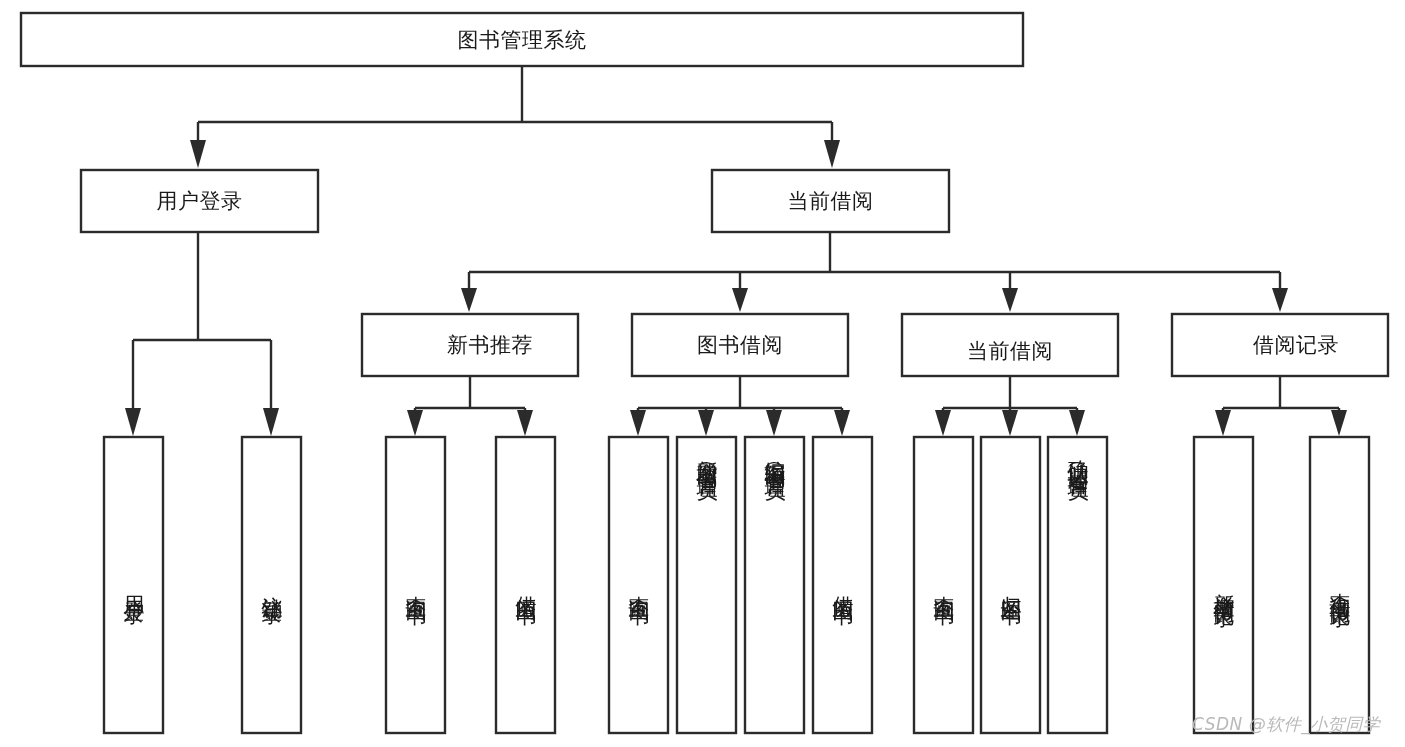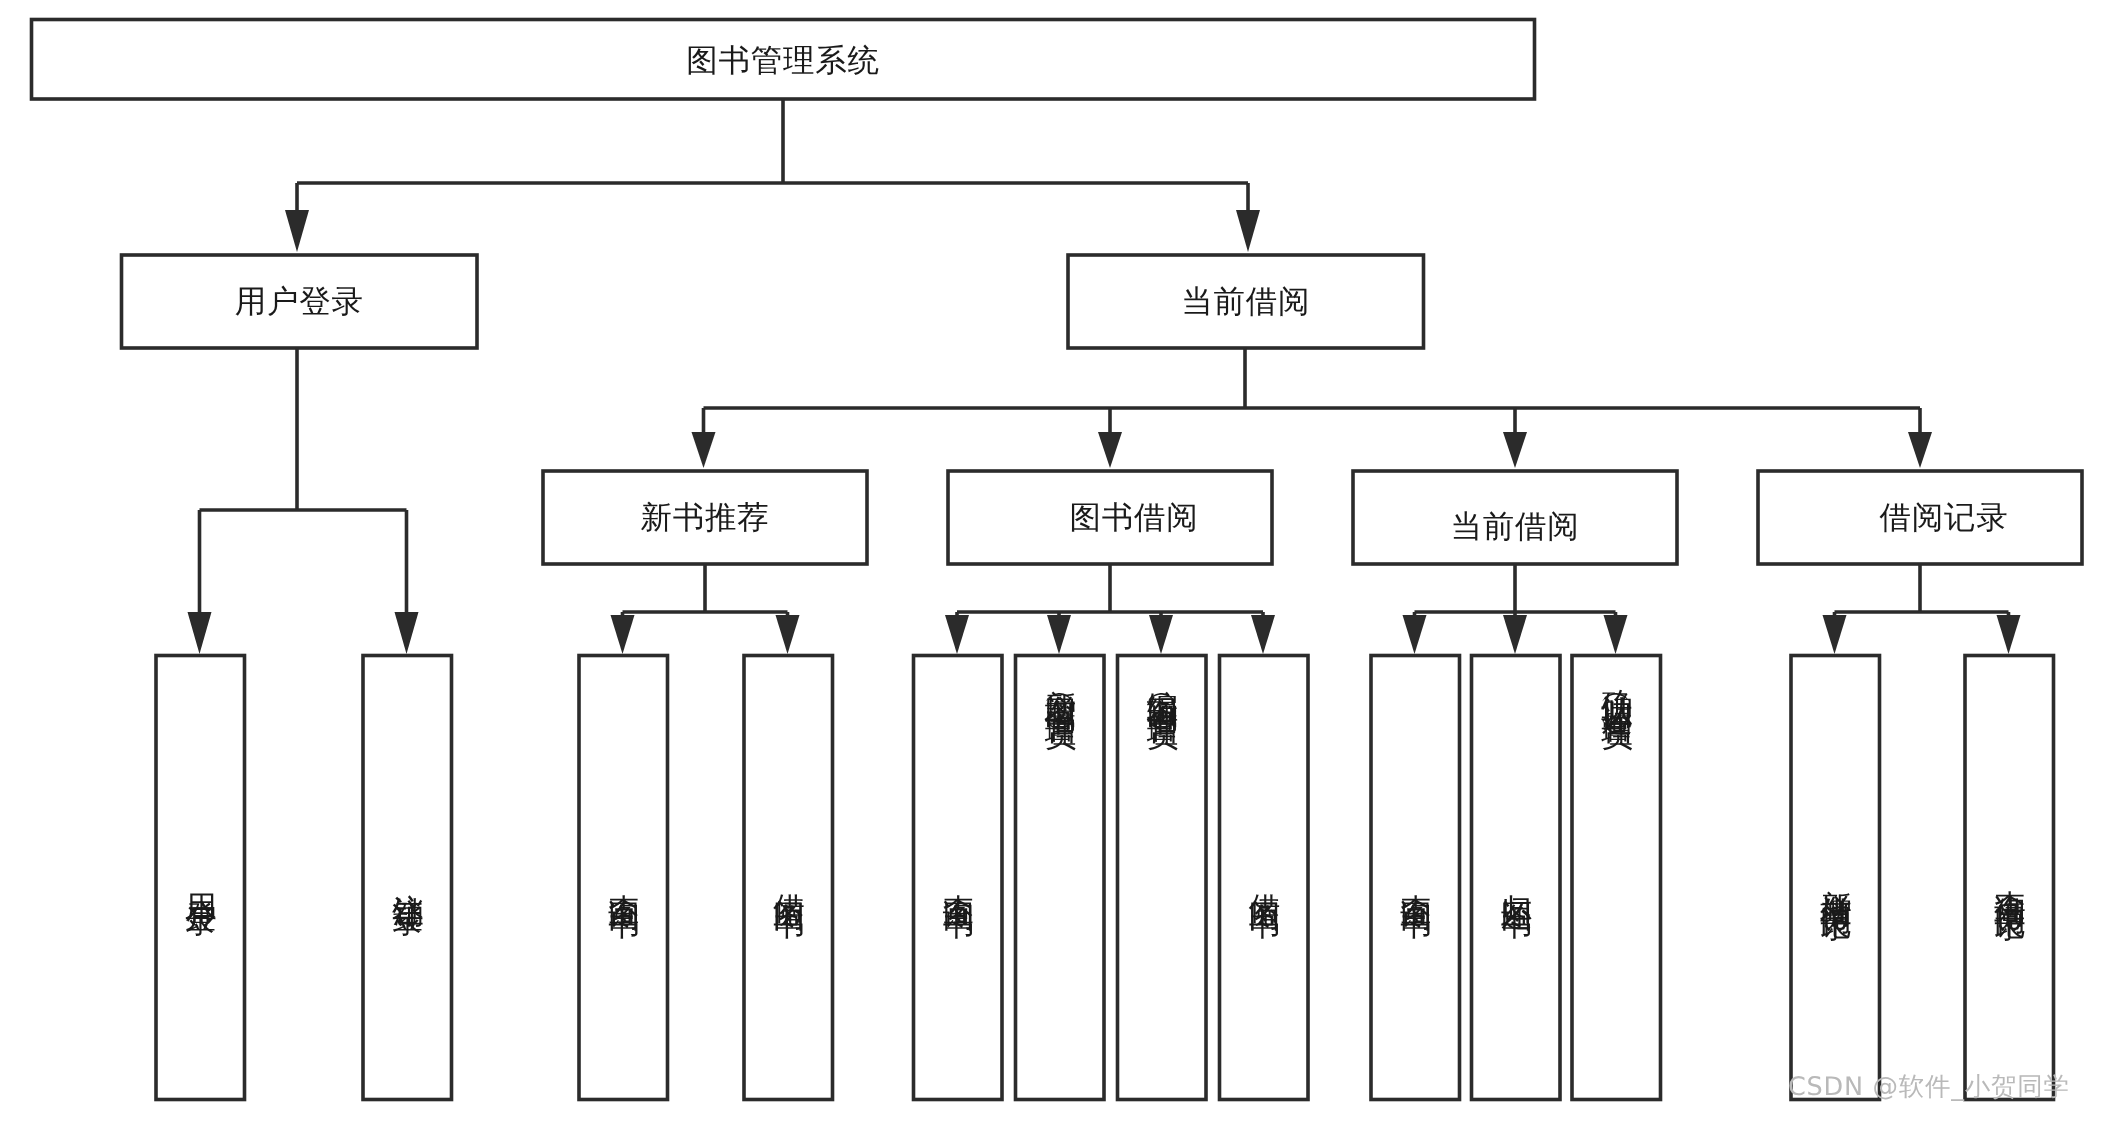--- a/index.html
+++ b/index.html
@@ -73,20 +73,21 @@
     box-sizing: border-box;
   }
   .watermark {
     position: absolute;
     left: 1192px;
     top: 713px;
     font-size: 17px;
     color: #b9b9b9;
     white-space: nowrap;
     letter-spacing: 0.5px;
+    font-style: italic;
   }
 </style>
 </head>
 <body>
 
 <div id="diagram-root">
 
   <svg class="canvas" viewBox="0 0 1405 747">
     <defs></defs>
 
@@ -190,22 +191,22 @@
 
     <rect class="node-box" x="1194" y="437" width="59" height="296"></rect>
     <rect class="node-box" x="1310" y="437" width="59" height="296"></rect>
   </svg>
 
   <div class="node-label-h" style="left:21px; top:13px; width:1002px; height:53px;">图书管理系统</div>
 
   <div class="node-label-h" style="left:81px; top:170px; width:237px; height:62px;">用户登录</div>
   <div class="node-label-h" style="left:712px; top:170px; width:237px; height:62px;">当前借阅</div>
 
-  <div class="node-label-h" style="left:362px; top:314px; width:216px; height:62px;">新书推荐</div>
-  <div class="node-label-h" style="left:632px; top:314px; width:216px; height:62px;padding-left:16px;">图书借阅</div>
+  <div class="node-label-h" style="left:382px; top:314px; width:216px; height:62px;">新书推荐</div>
+  <div class="node-label-h" style="left:632px; top:314px; width:216px; height:62px;">图书借阅</div>
   <div class="node-label-h" style="left:902px; top:314px; width:216px; height:74px;">当前借阅</div>
   <div class="node-label-h" style="left:1172px; top:314px; width:248px; height:62px;">借阅记录</div>
 
   <div class="node-label-v" style="left:104px; top:437px; width:59px; height:296px;">用户登录</div>
   <div class="node-label-v" style="left:242px; top:437px; width:59px; height:296px;">注销登录</div>
 
   <div class="node-label-v" style="left:386px; top:437px; width:59px; height:296px;">查询图书</div>
   <div class="node-label-v" style="left:496px; top:437px; width:59px; height:296px;">借阅图书</div>
 
   <div class="node-label-v" style="left:609px; top:437px; width:59px; height:296px;">查询图书</div>

